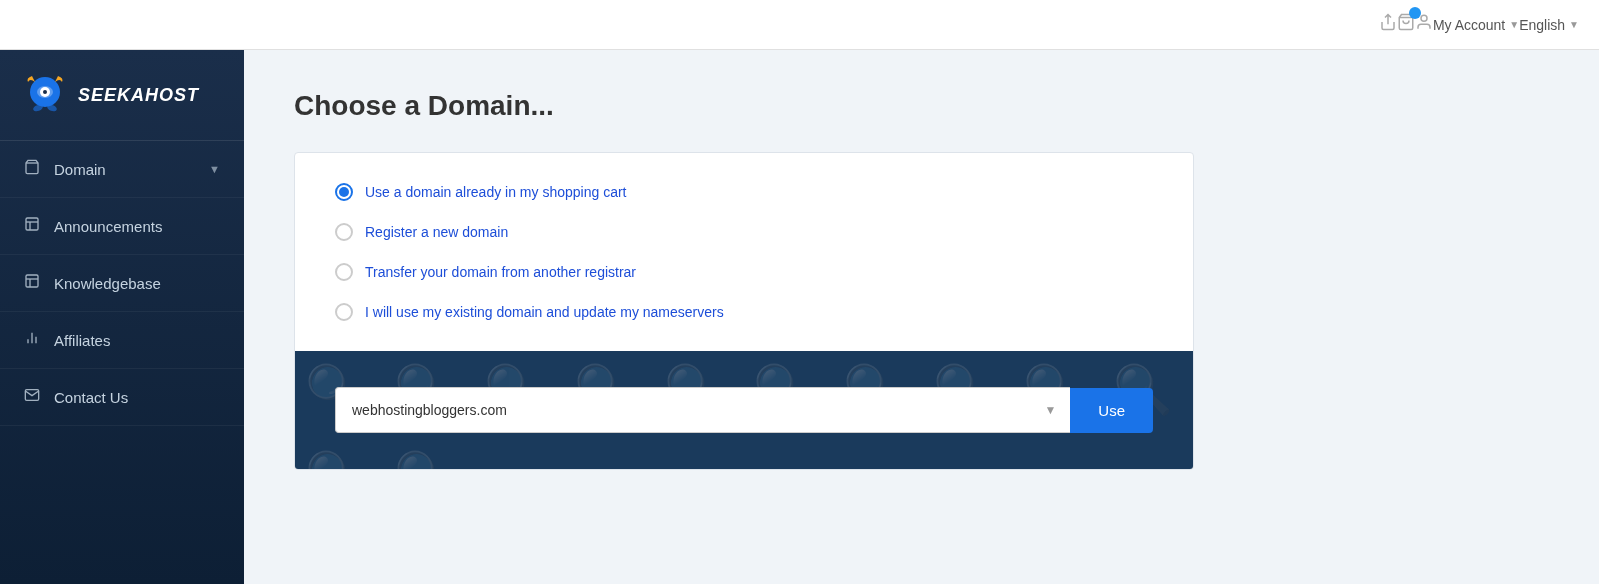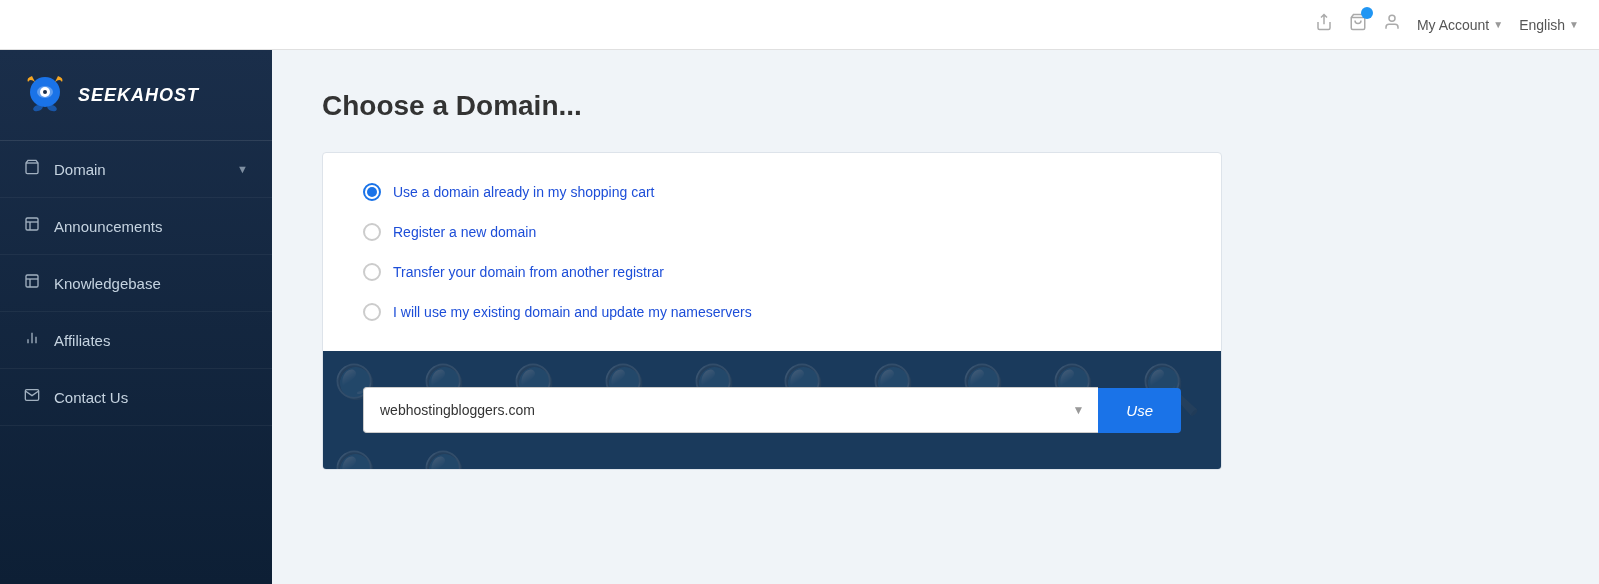--- a/index.html
+++ b/index.html
@@ -12,21 +12,20 @@
       display: flex;
       align-items: center;
       justify-content: flex-end;
       padding: 0 20px;
       border-bottom: 1px solid #e0e0e0;
       flex-shrink: 0;
     }
     .top-header-icons {
       display: flex;
       align-items: center;
-      gap: 16px;
     }
     .header-icon {
       color: #aaa;
       font-size: 18px;
       cursor: pointer;
       position: relative;
     }
     .cart-badge {
       position: absolute;
       top: -6px;
@@ -53,21 +52,21 @@
 
     
     .layout {
       display: flex;
       flex: 1;
       overflow: hidden;
     }
 
     
     .sidebar {
-      width: 272px;
+      width: 244px;
       background: linear-gradient(180deg, #1a2e4a 0%, #0d1f35 100%);
       flex-shrink: 0;
       display: flex;
       flex-direction: column;
       overflow-y: auto;
     }
     .logo-area {
       padding: 20px 20px 20px 20px;
       display: flex;
       align-items: center;
@@ -218,21 +217,20 @@
     .use-button {
       padding: 14px 28px;
       background: #1a73e8;
       color: #fff;
       border: none;
       border-radius: 0 4px 4px 0;
       font-size: 15px;
       font-weight: 500;
       cursor: pointer;
       transition: background 0.2s;
-      font-style: italic;
     }
   </style>
 </head>
 <body>
 
 <div class="top-header">
   <div class="top-header-icons">
     <div class="header-icon">
       <svg width="18" height="18" viewBox="0 0 24 24" fill="none" stroke="#aaa" stroke-width="2">
           <path d="M4 12v8a2 2 0 002 2h12a2 2 0 002-2v-8M16 6l-4-4-4 4M12 2v13"></path>

